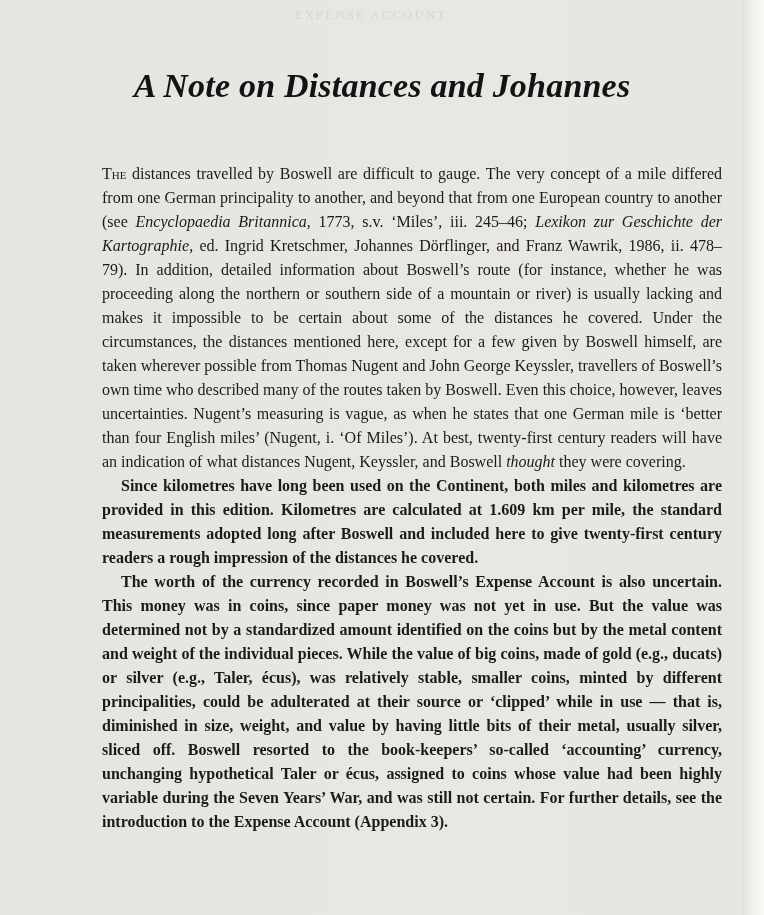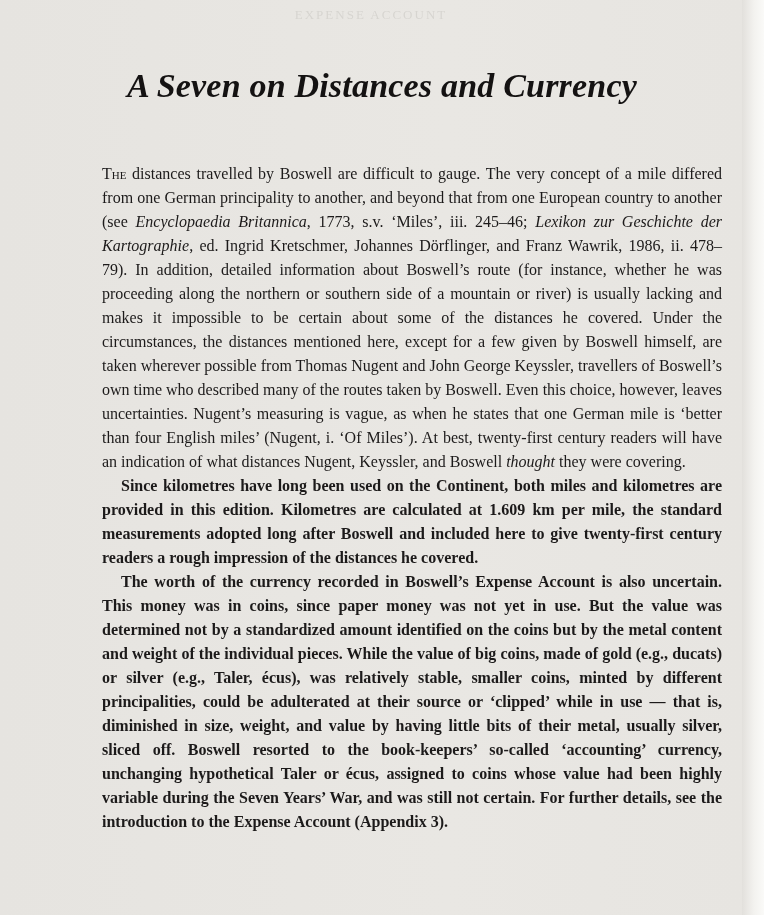--- a/index.html
+++ b/index.html
@@ -42,21 +42,21 @@
 </head>
 <body>
 
 <div class="paper"></div>
 <div class="edge"></div>
 
 <div class="bleed">
   <span class="rh">EXPENSE ACCOUNT</span>
 </div>
 
-<h1 class="title">A Seven on Distances and Currency</h1>
+<h1 class="title">A Note on Distances and Johannes</h1>
 
 <div class="body-text">
   <p>
     <span class="sc">The</span><span> distances travelled by Boswell are difficult to gauge. The very concept of a mile differed from one German principality to another, and beyond that from one European country to another (see </span><span class="it">Encyclopaedia Britannica</span><span>, 1773, s.v. ‘Miles’, iii. 245–46; </span><span class="it">Lexikon zur Geschichte der Kartographie</span><span>, ed. Ingrid Kretschmer, Johannes Dörflinger, and Franz Wawrik, 1986, ii. 478–79). In addition, detailed information about Boswell’s route (for instance, whether he was proceeding along the northern or southern side of a mountain or river) is usually lacking and makes it impossible to be certain about some of the distances he covered. Under the circumstances, the distances mentioned here, except for a few given by Boswell himself, are taken wherever possible from Thomas Nugent and John George Keyssler, travellers of Boswell’s own time who described many of the routes taken by Boswell. Even this choice, however, leaves uncertainties. Nugent’s measuring is vague, as when he states that one German mile is ‘better than four English miles’ (Nugent, i. ‘Of Miles’). At best, twenty-first century readers will have an indication of what distances Nugent, Keyssler, and Boswell </span><span class="it">thought</span><span> they were covering.</span>
   </p>
   <p class="ind">
     <span>Since kilometres have long been used on the Continent, both miles and kilometres are provided in this edition. Kilometres are calculated at 1.609 km per mile, the standard measurements adopted long after Boswell and included here to give twenty-first century readers a rough impression of the distances he covered.</span>
   </p>
   <p class="ind">
     <span>The worth of the currency recorded in Boswell’s Expense Account is also uncertain. This money was in coins, since paper money was not yet in use. But the value was determined not by a standardized amount identified on the coins but by the metal content and weight of the individual pieces. While the value of big coins, made of gold (e.g., ducats) or silver (e.g., Taler, écus), was relatively stable, smaller coins, minted by different principalities, could be adulterated at their source or ‘clipped’ while in use — that is, diminished in size, weight, and value by having little bits of their metal, usually silver, sliced off. Boswell resorted to the book-keepers’ so-called ‘accounting’ currency, unchanging hypothetical Taler or écus, assigned to coins whose value had been highly variable during the Seven Years’ War, and was still not certain. For further details, see the introduction to the Expense Account (Appendix 3).</span>

